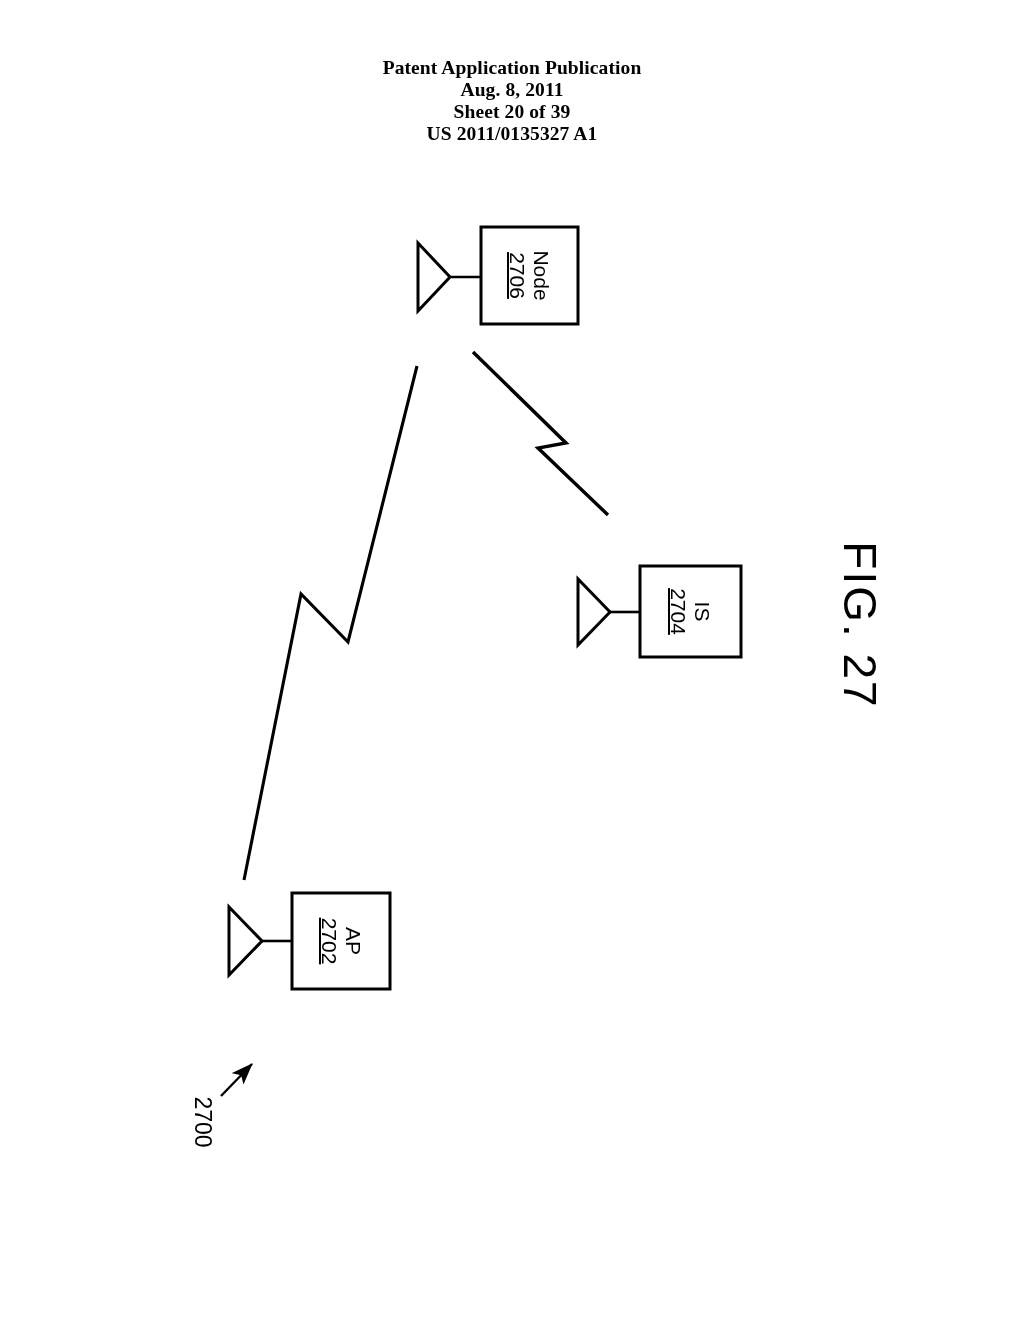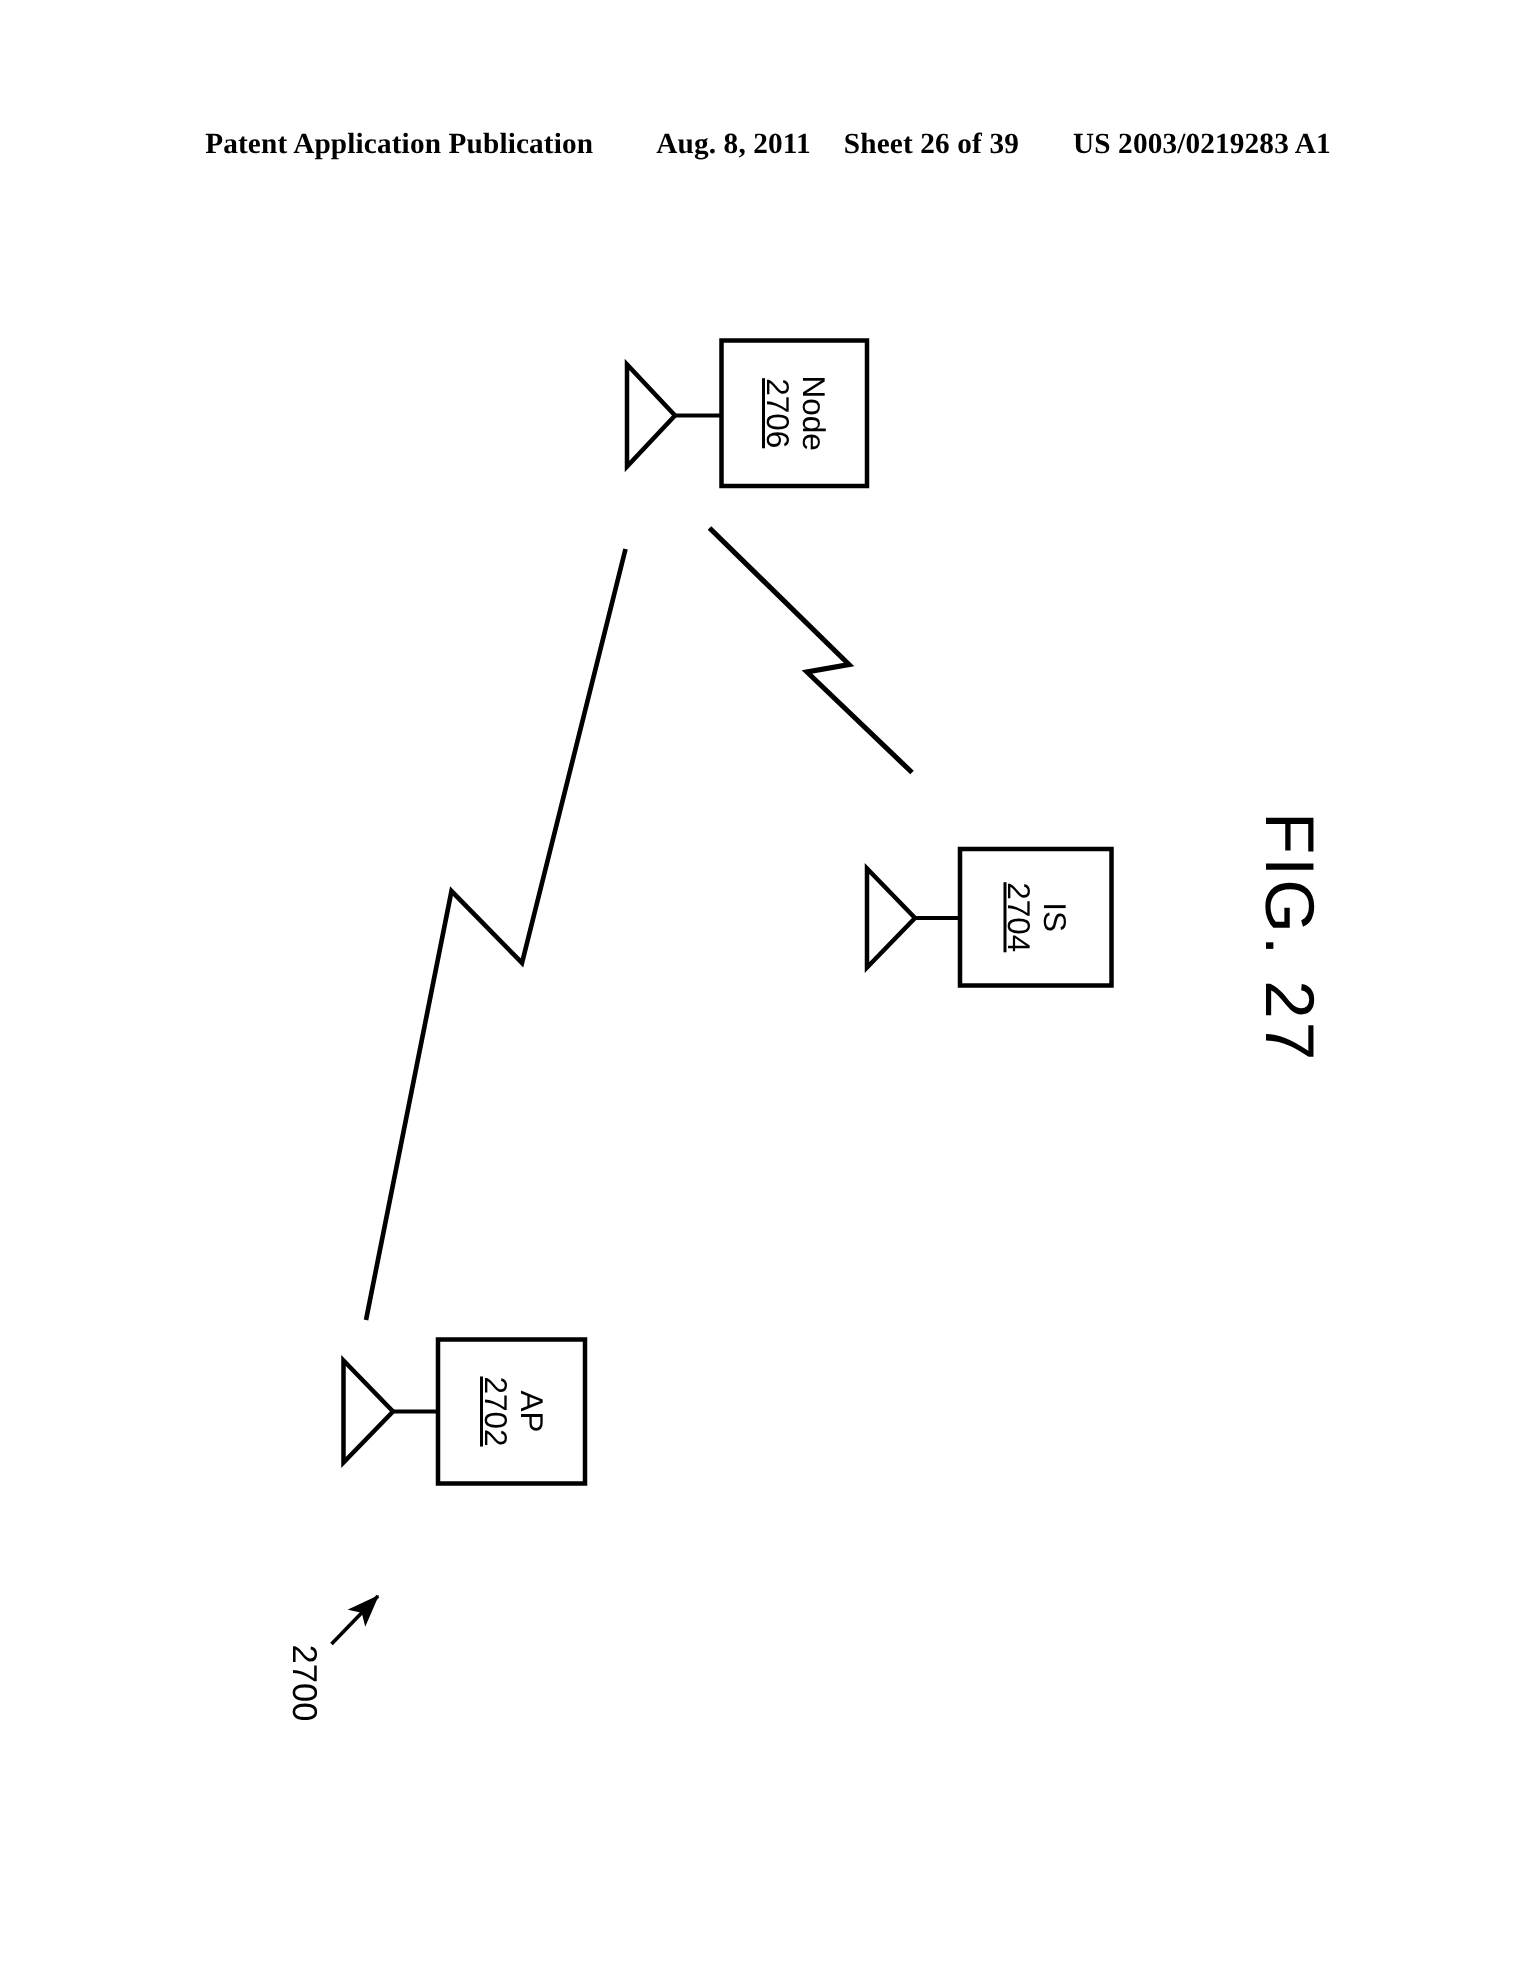--- a/index.html
+++ b/index.html
@@ -18,27 +18,28 @@
 
   
   #page-header {
     position: absolute;
     top: 86px;
     left: 0;
     width: 1024px;
     height: 30px;
     display: flex;
     justify-content: center;
-    align-items: flex-start;
+    align-items: center;
     font-family: "Liberation Serif", serif;
     font-weight: bold;
     font-size: 19.5px;
     color: #000000;
     letter-spacing: 0.1px;
     white-space: nowrap;
+    flex-direction: column;
   }
   #page-header .hdr-seg { display: inline-block; }
   #page-header .gap-lg { display: inline-block; width: 42px; }
   #page-header .gap-md { display: inline-block; width: 22px; }
   #page-header .gap-xl { display: inline-block; width: 36px; }
 
   
   #drawing-canvas {
     position: absolute;
     left: 0;
@@ -97,23 +98,23 @@
   }
 </style>
 </head>
 <body>
 
 <div id="page-header">
   <span class="hdr-seg">Patent Application Publication</span>
   <span class="gap-lg"></span>
   <span class="hdr-seg">Aug. 8, 2011</span>
   <span class="gap-md"></span>
-  <span class="hdr-seg">Sheet 26 of 39</span>
+  <span class="hdr-seg">Sheet 20 of 39</span>
   <span class="gap-xl"></span>
-  <span class="hdr-seg">US 2003/0219283 A1</span>
+  <span class="hdr-seg">US 2011/0135327 A1</span>
 </div>
 
 <div id="drawing-canvas">
 
   <svg id="drawing-svg" viewBox="0 0 1024 1320" xmlns="http://www.w3.org/2000/svg">
 
     <defs>
       <marker id="leader-arrowhead" markerWidth="10" markerHeight="10" refX="8.6" refY="3.4" orient="auto" markerUnits="strokeWidth">
         <path d="M 0 0 L 9 3.4 L 0 6.8 L 2.1 3.4 Z" fill="#000000"></path>
       </marker>

